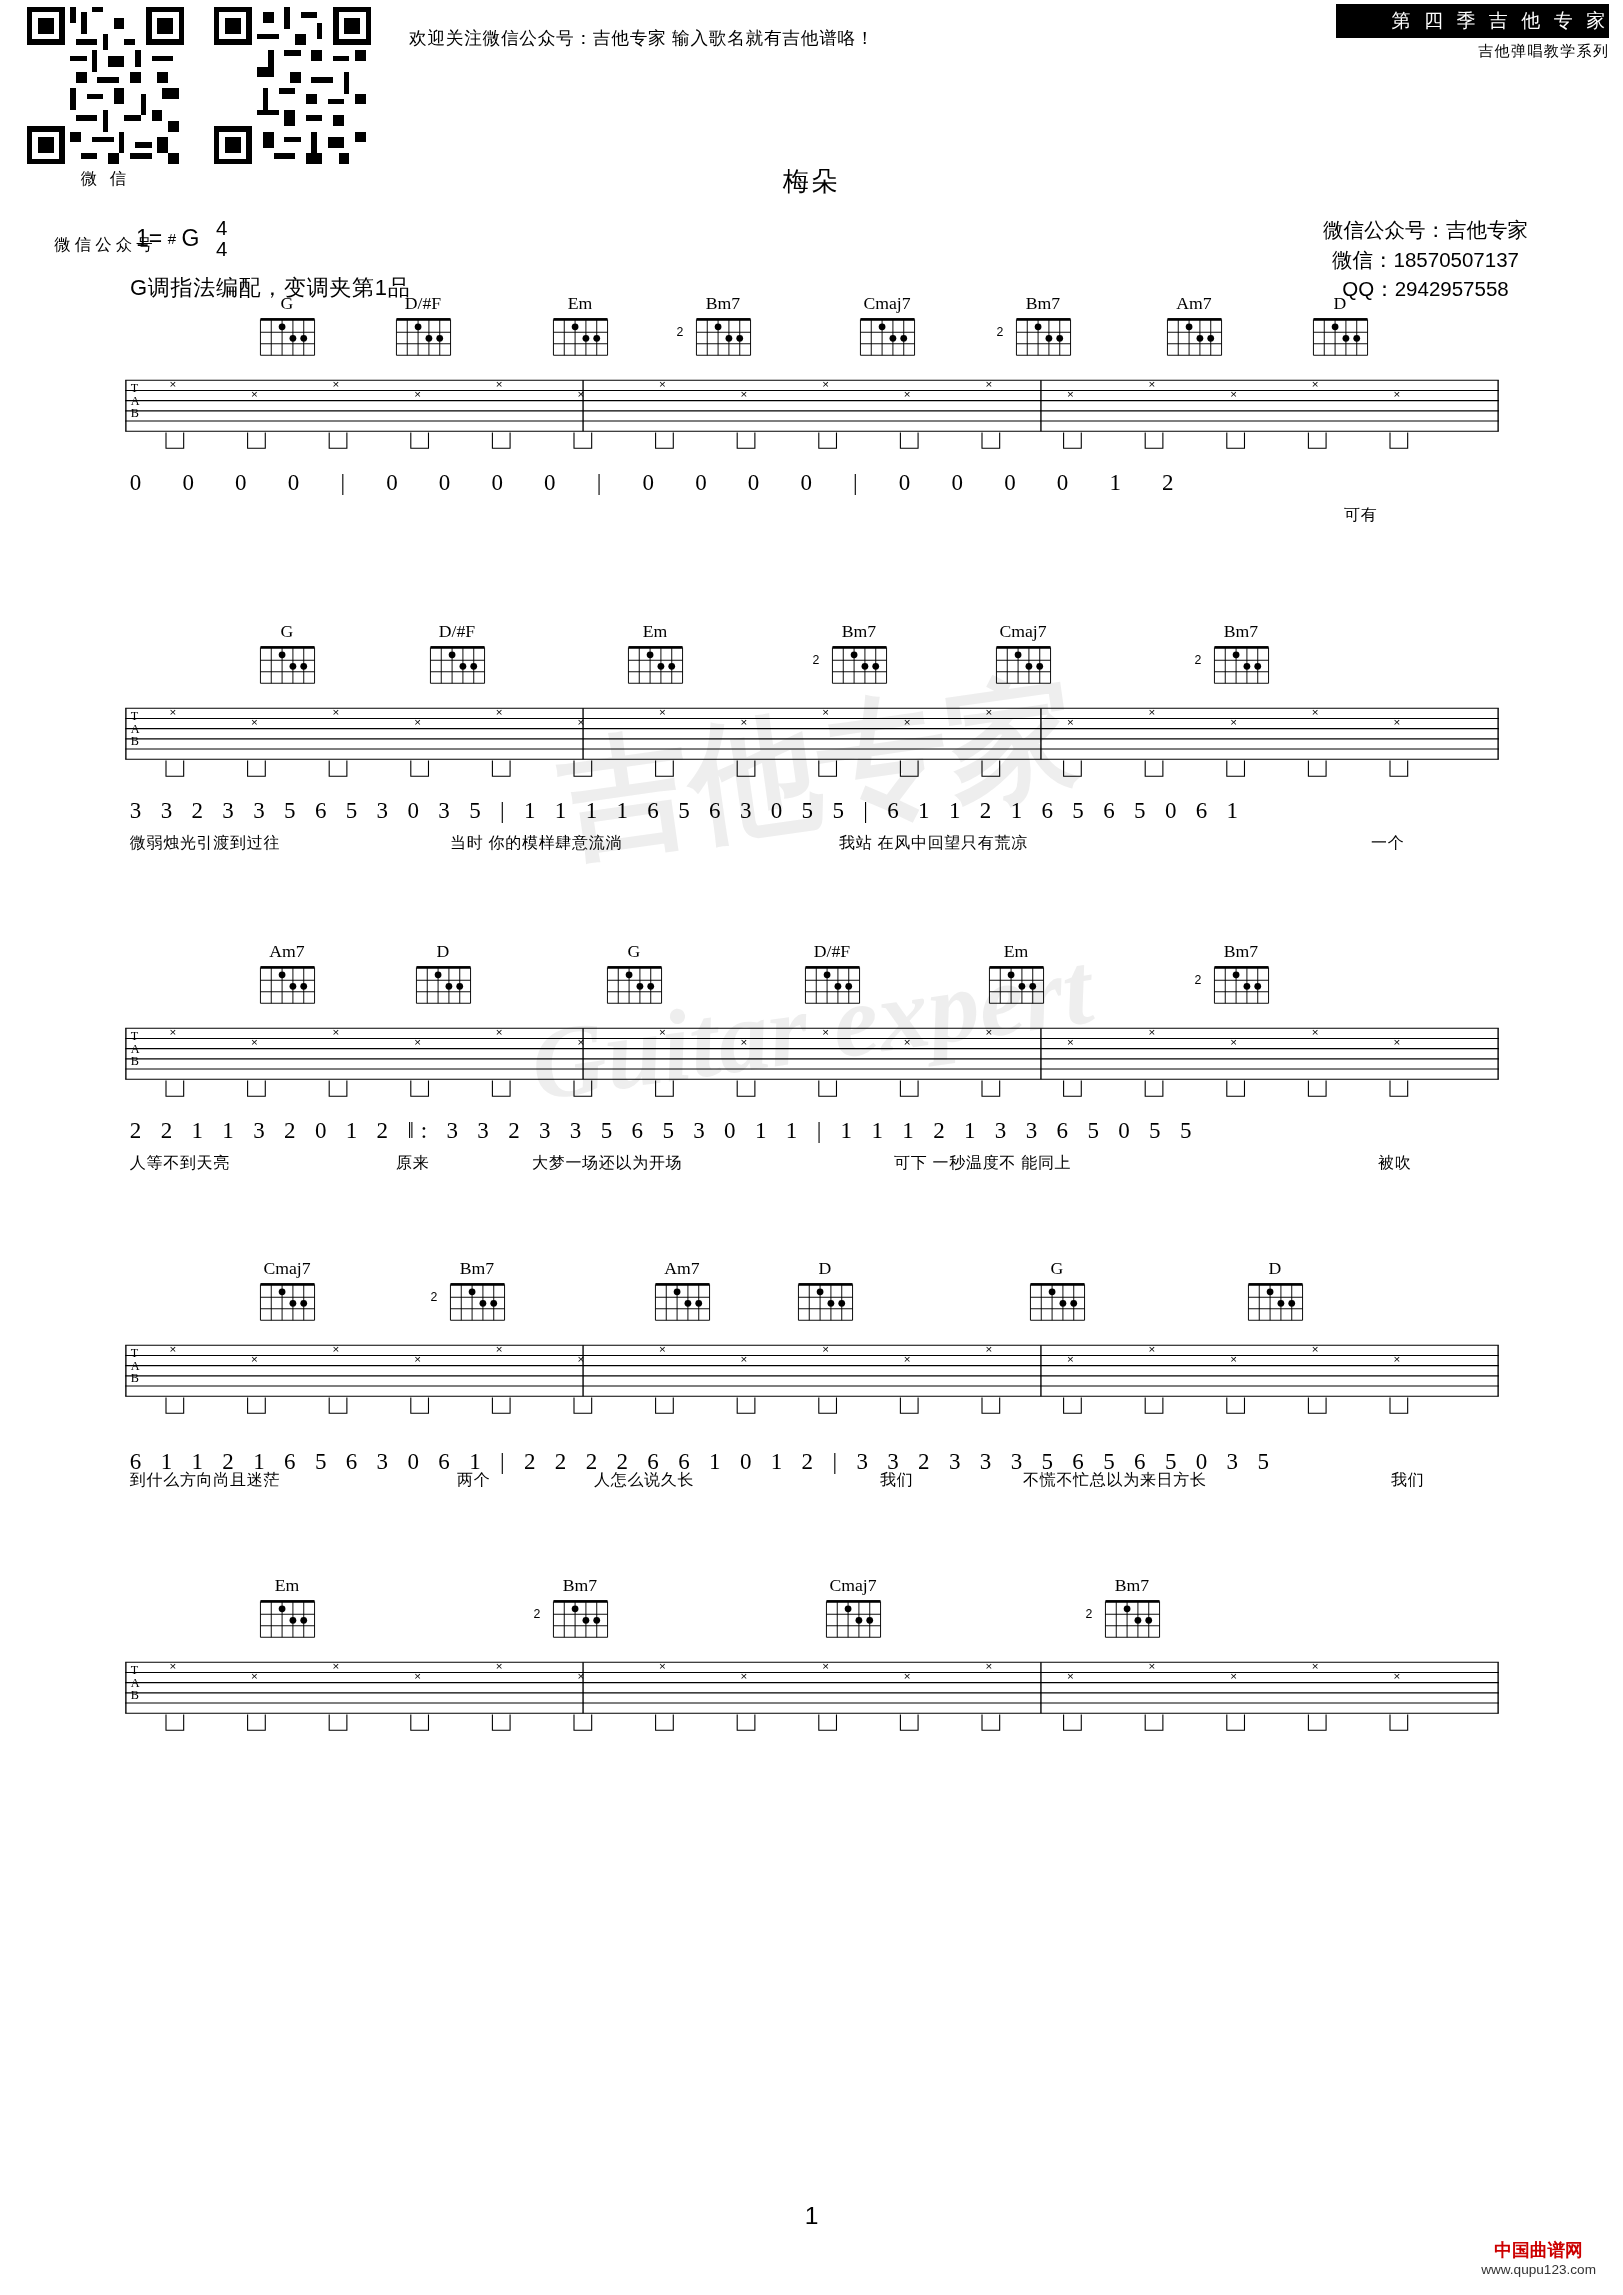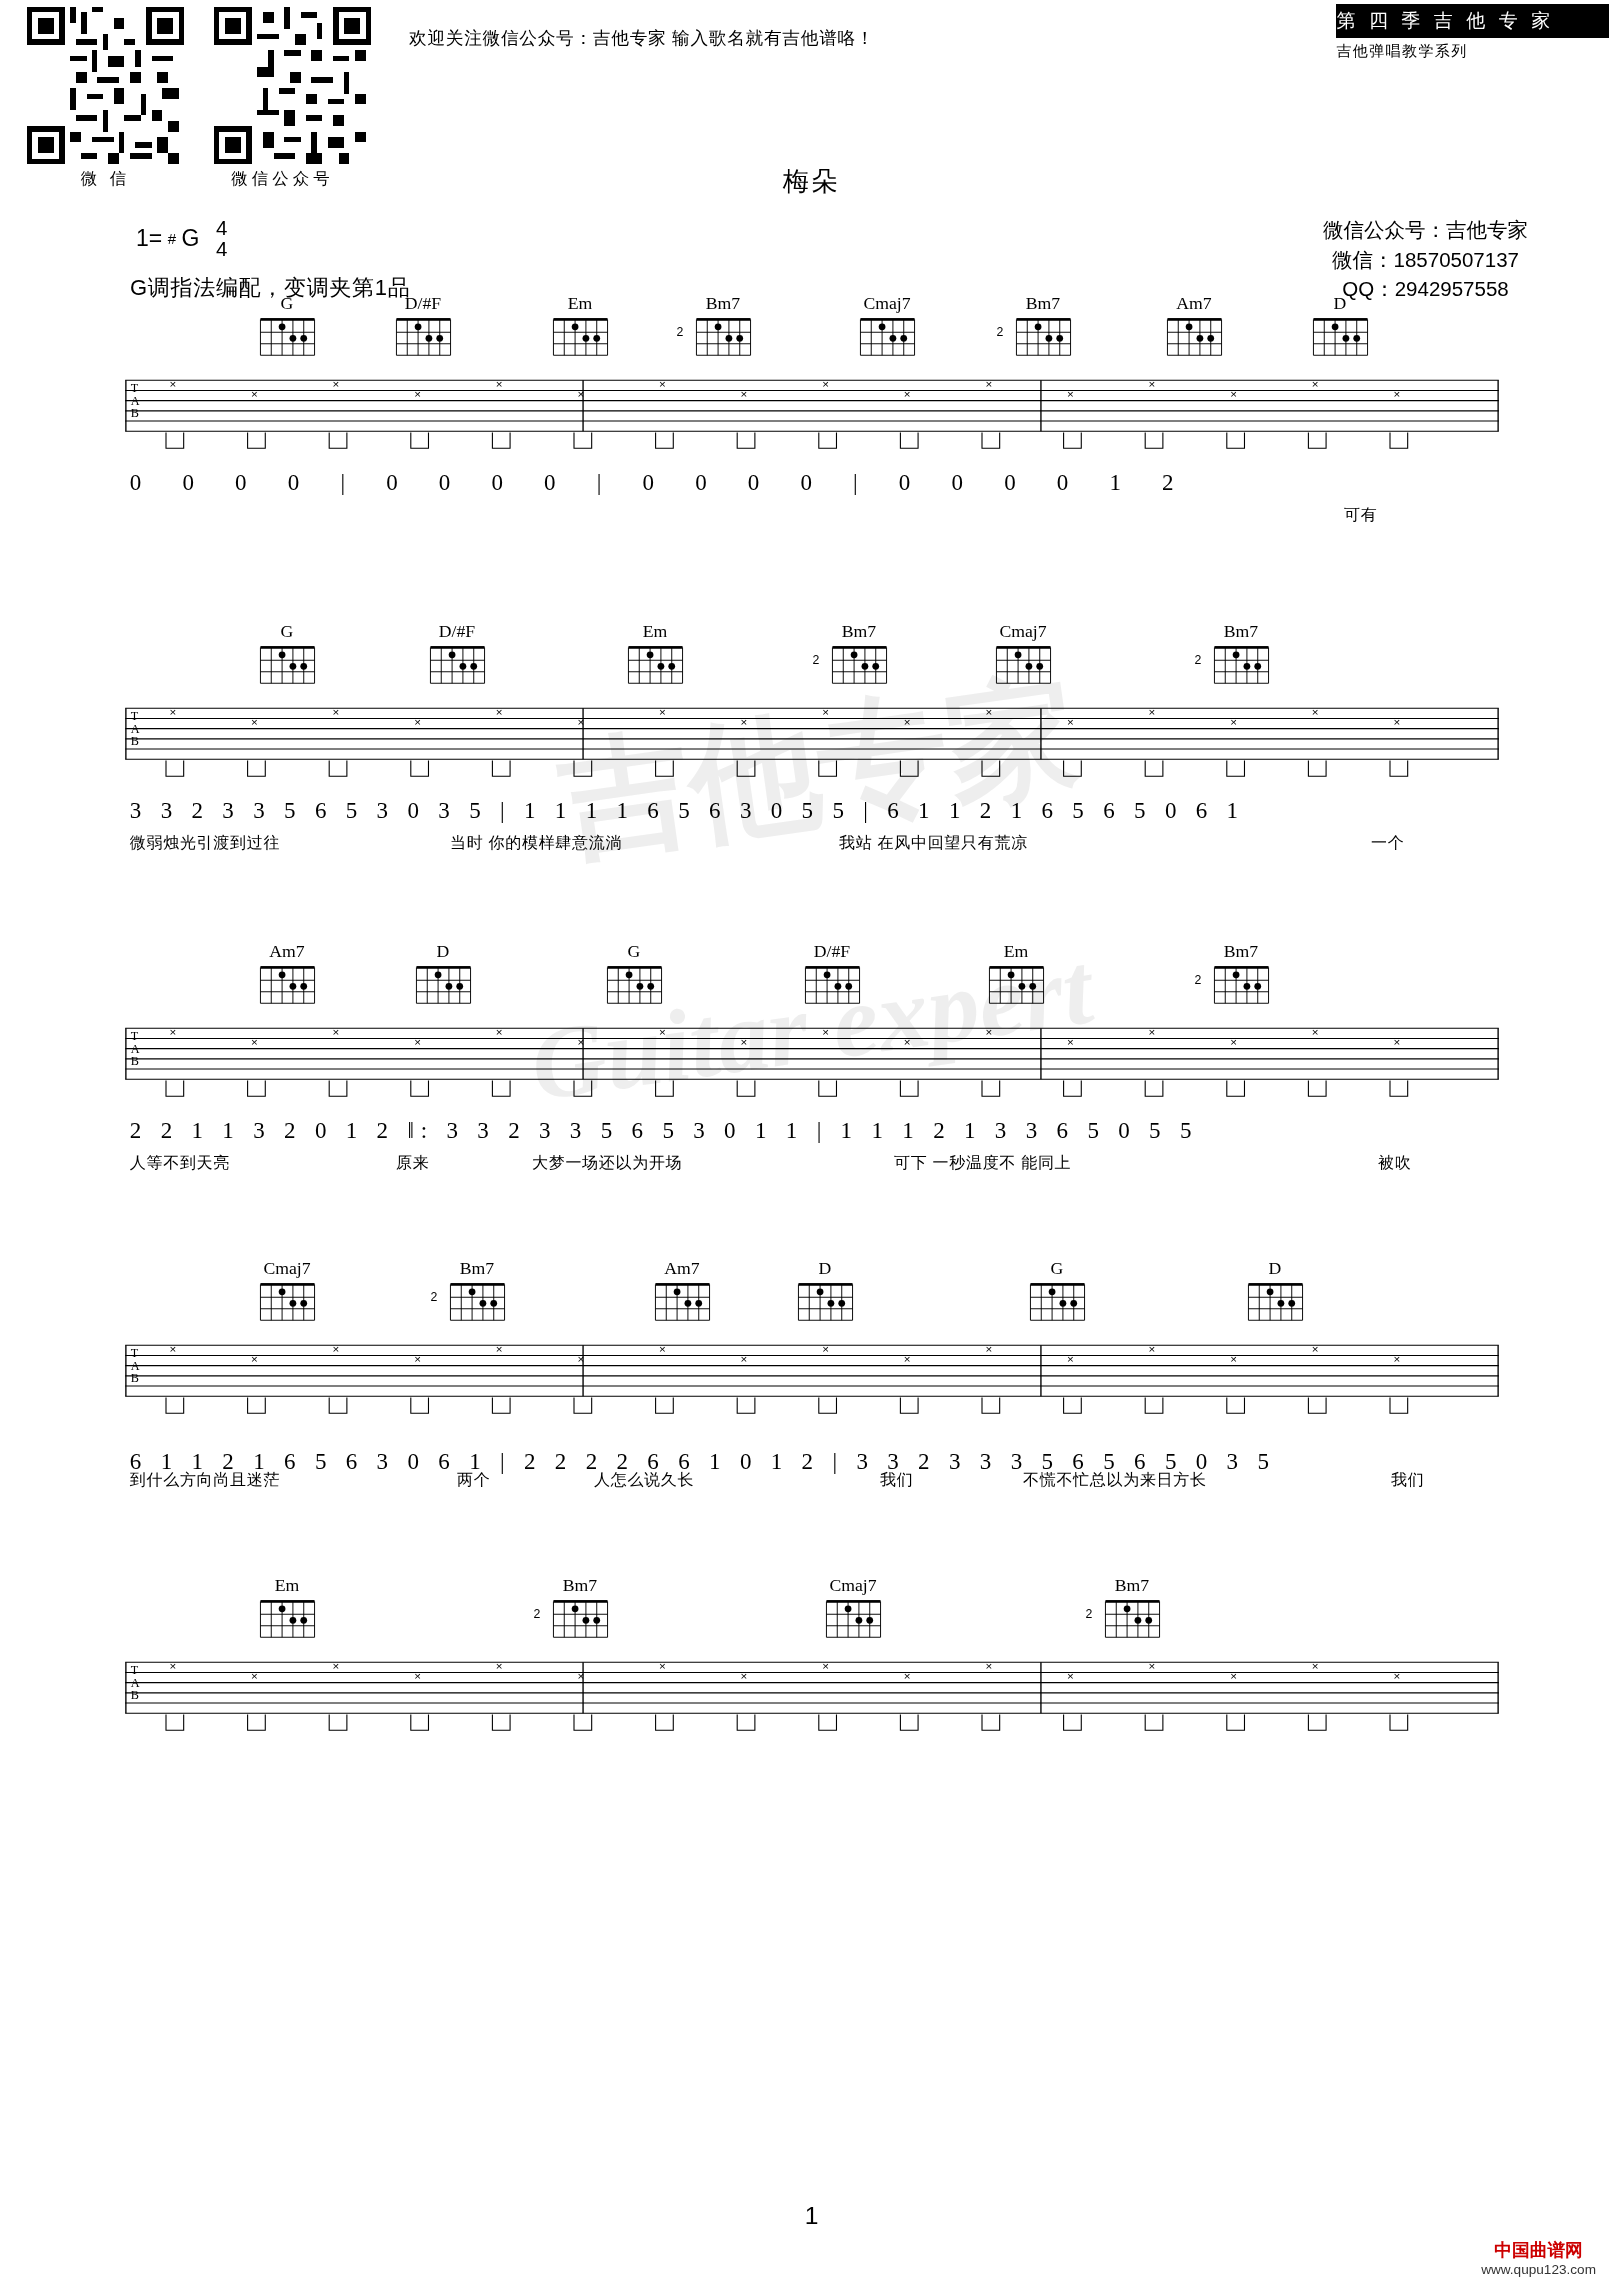--- a/index.html
+++ b/index.html
@@ -3,25 +3,25 @@
 <meta charset="utf-8">
 <style>
   html,body{margin:0;padding:0;background:#fff;}
   body{width:1623px;height:2295px;font-family:"Liberation Sans",sans-serif;color:#000;position:relative;overflow:hidden;}
   .page{position:relative;width:1623px;height:2295px;}
 
   
   .qr-block{position:absolute;left:27px;top:6.8px;width:361px;}
   .qr-row{display:flex;gap:30px;}
   .qr{width:157px;height:157px;background:#fff;position:relative;}
-  .qr-caption{display:flex;gap:20px;margin-top:4.1px;}
+  .qr-caption{display:flex;gap:44px;margin-top:4.1px;flex-direction:column;}
   .qr-caption span{width:157px;text-align:center;font-size:16.4px;letter-spacing:4.1px;}
 
   .top-banner{position:absolute;left:409px;top:26px;font-size:17.7px;letter-spacing:0.7px;}
-  .season{position:absolute;right:13.6px;top:4.1px;width:273px;text-align:left;}
+  .season{position:absolute;right:13.6px;top:4.1px;width:273px;text-align:right;}
   .season .s1{background:#000;color:#fff;font-size:19px;padding:4.1px 0;letter-spacing:4.1px;}
   .season .s2{font-size:15px;margin-top:4.1px;letter-spacing:1.4px;}
 
   .title{position:absolute;top:95px;left:0;width:1623px;text-align:center;font-family:"Liberation Serif",serif;font-weight:bold;font-size:49px;letter-spacing:2.7px;}
   .artist{position:absolute;top:164px;left:0;width:1623px;text-align:center;font-size:26px;letter-spacing:2.7px;}
 
   .keysig{position:absolute;left:136px;top:218px;font-size:23px;display:flex;align-items:center;gap:5.5px;}
   .keysig .sharp{font-size:15px;vertical-align:super;}
   .frac{display:inline-flex;flex-direction:column;line-height:1;font-size:20.5px;text-align:center;margin-left:11px;}
   .frac i{font-style:normal;}

